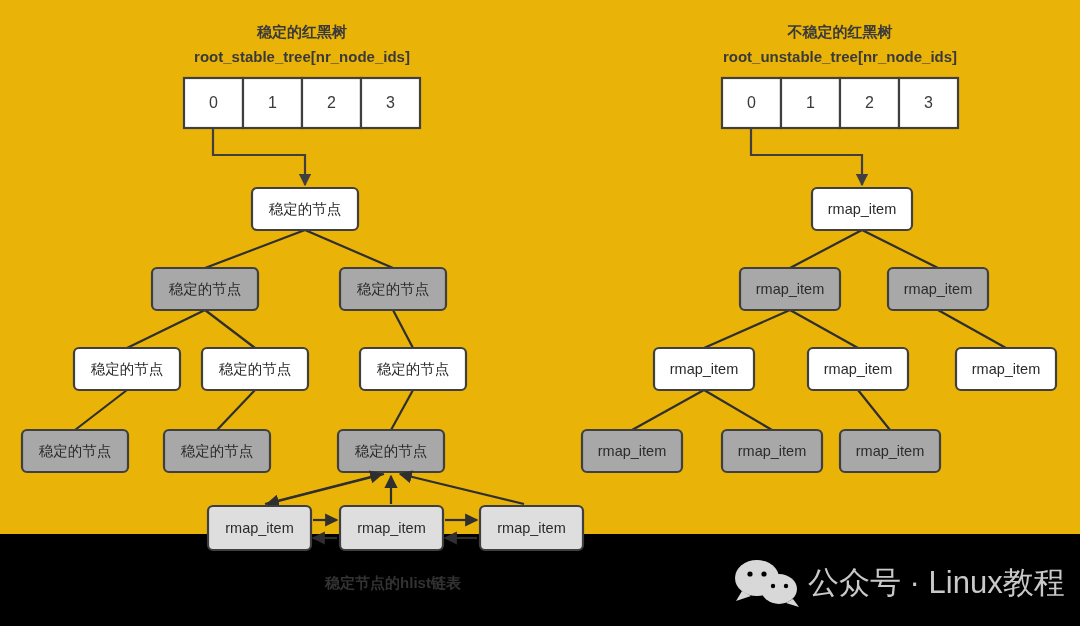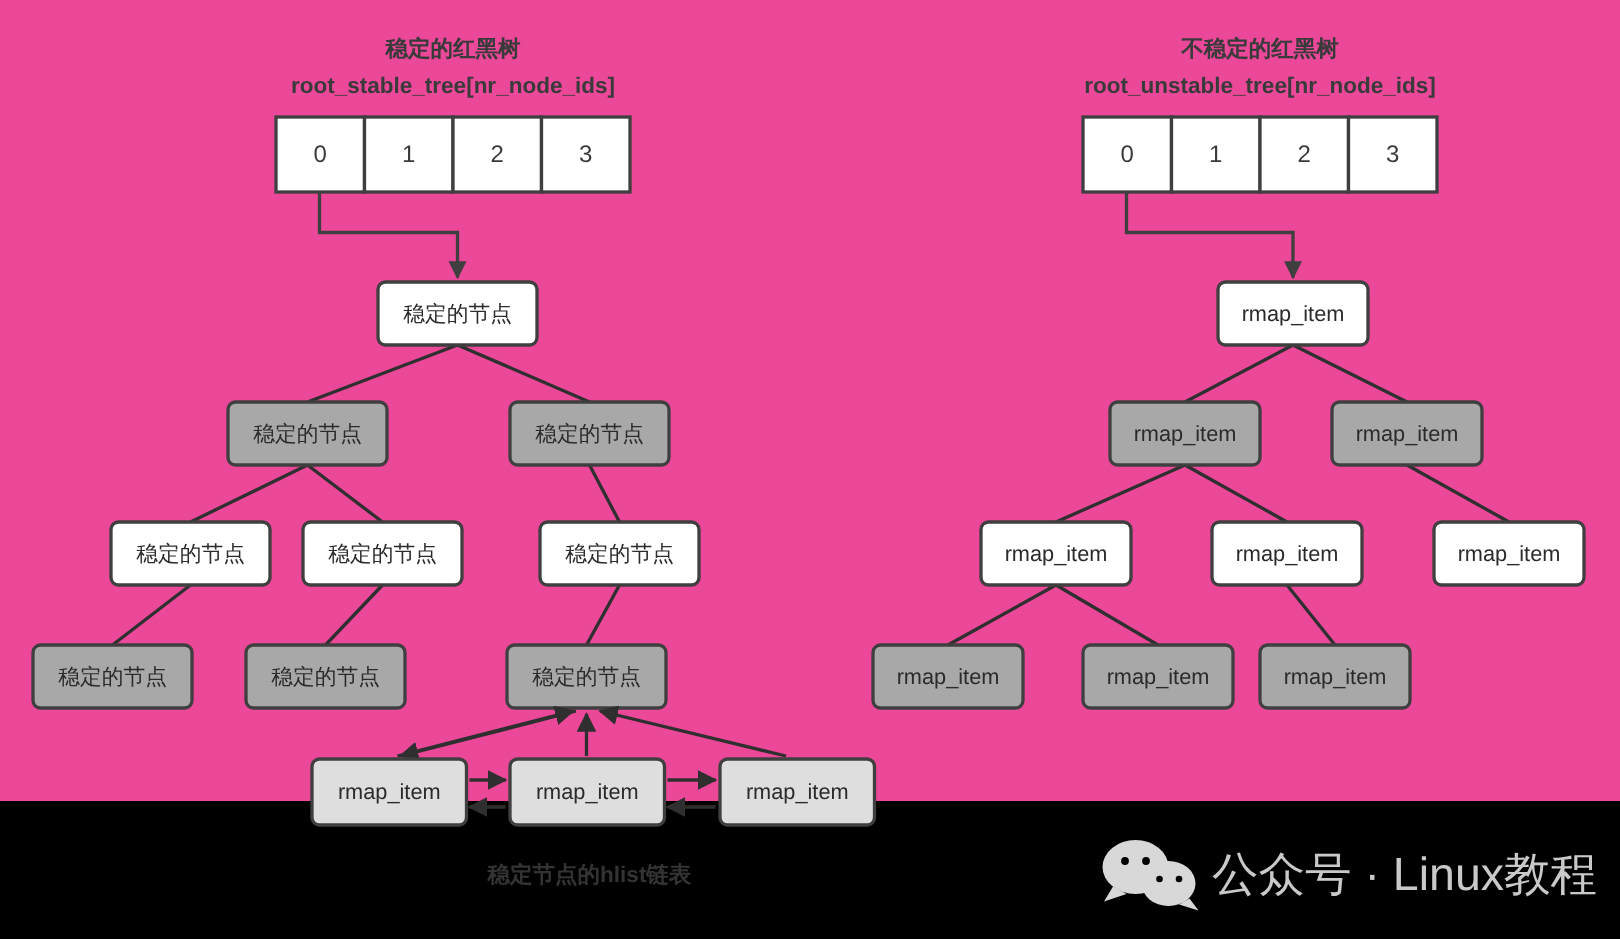--- a/index.html
+++ b/index.html
@@ -2,21 +2,21 @@
 <html><head>
 <meta charset="utf-8">
 <style>
   html, body {
     margin: 0; padding: 0;
     background: #000000;
     width: 1080px; height: 626px;
     overflow: hidden;
     font-family: "Liberation Sans", sans-serif;
   }
-  #stage { position: relative; width: 1080px; height: 534px; background: #ec4899; }
+  #stage { position: relative; width: 1080px; height: 534px; background: #eab308; }
   svg#diagram { position: absolute; inset: 0; width: 1080px; height: 626px; display: block; }
 
   .hdr-title, .hdr-sub {
     fill: #3a3a3a;
     font-family: "Liberation Sans", sans-serif;
     text-anchor: middle;
     font-weight: bold;
   }
   .hdr-title { font-size: 15px; }
   .hdr-sub  { font-size: 15px; }

